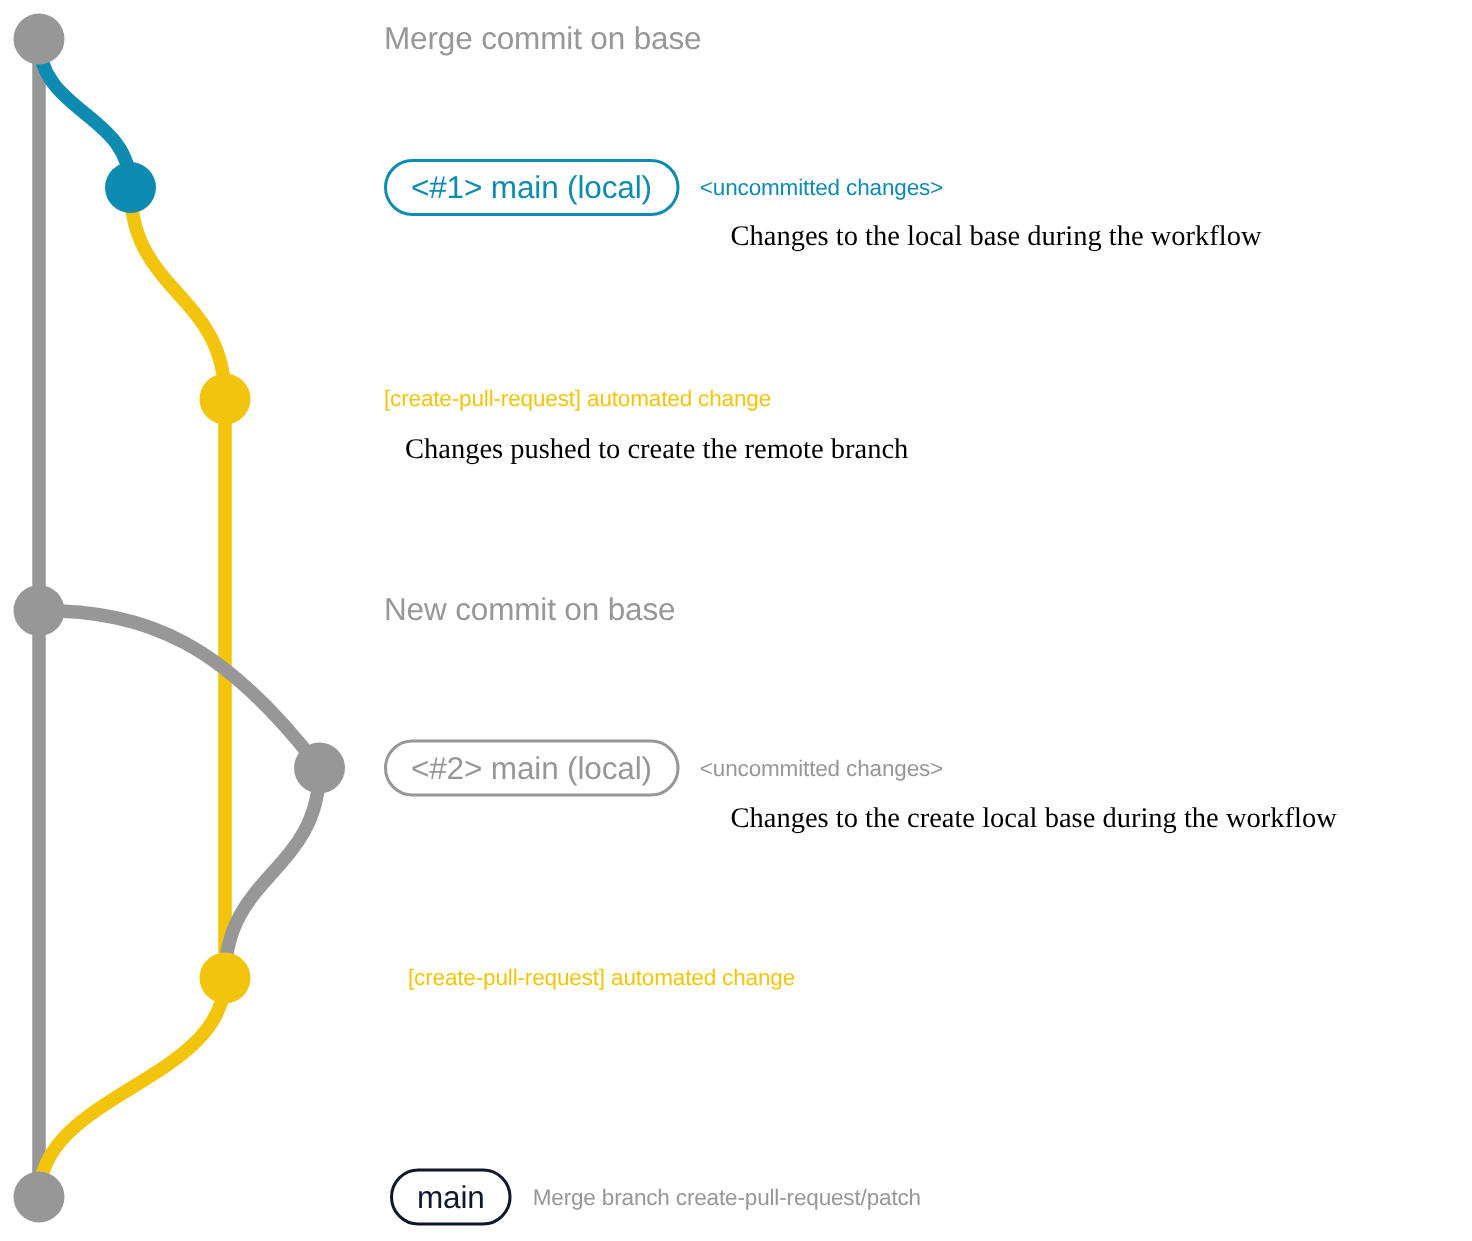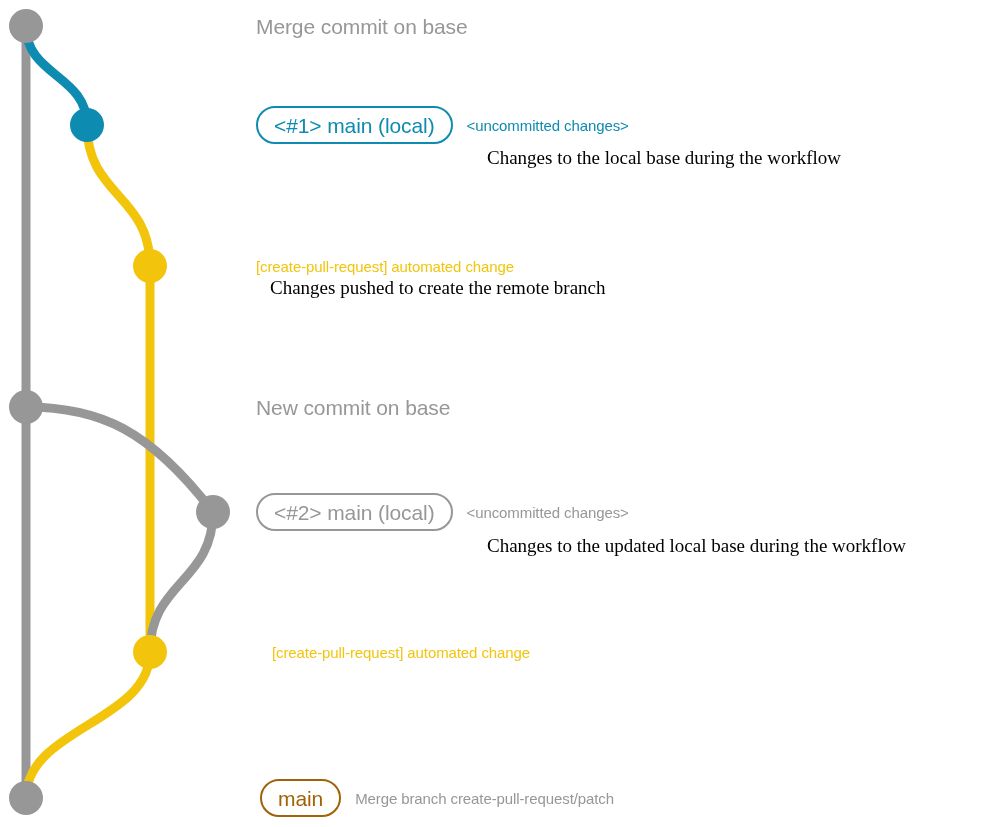--- a/index.html
+++ b/index.html
@@ -129,38 +129,38 @@
     <div class="row" style="left:256px; top:125px; transform:translateY(-50%);">
       <span class="pill" style="color:#0e8bb0;">&lt;#1&gt; main (local)</span>
       <span class="gap-m"></span>
       <span class="headline" style="color:#0e8bb0;">&lt;uncommitted changes&gt;</span>
     </div>
     <div class="subnote" style="left:487px; top:148px;">Changes to the local base during the workflow</div>
 
     <div class="row" style="left:256px; top:266px; transform:translateY(-50%);">
       <span class="headline" style="color:#f2c50c;">[create-pull-request] automated change</span>
     </div>
-    <div class="subnote" style="left:270px; top:278px;">Changes pushed to create the remote branch</div>
+    <div class="subnote" style="left:270px; top:290px;">Changes pushed to create the remote branch</div>
 
     <div class="row" style="left:256px; top:407px; transform:translateY(-50%);">
       <span class="plain-head" style="color:#979797;">New commit on base</span>
     </div>
 
     <div class="row" style="left:256px; top:512px; transform:translateY(-50%);">
       <span class="pill" style="color:#979797;">&lt;#2&gt; main (local)</span>
       <span class="gap-m"></span>
       <span class="headline" style="color:#979797;">&lt;uncommitted changes&gt;</span>
     </div>
-    <div class="subnote" style="left:487px; top:536px;">Changes to the updated local base during the workflow</div>
+    <div class="subnote" style="left:487px; top:536px;">Changes to the create local base during the workflow</div>
 
     <div class="row" style="left:258px; top:652px; transform:translateY(-50%);">
       <span class="gap-m"></span>
       <span class="headline" style="color:#f2c50c;">[create-pull-request] automated change</span>
     </div>
 
     <div class="row" style="left:260px; top:798px; transform:translateY(-50%);">
-      <span class="pill" style="color:#a16207;">main</span>
+      <span class="pill" style="color:#0f172a;">main</span>
       <span class="gap-m"></span>
       <span class="headline" style="color:#979797;">Merge branch create-pull-request/patch</span>
     </div>
 
   </div>
 </div>
 
 </body></html>

